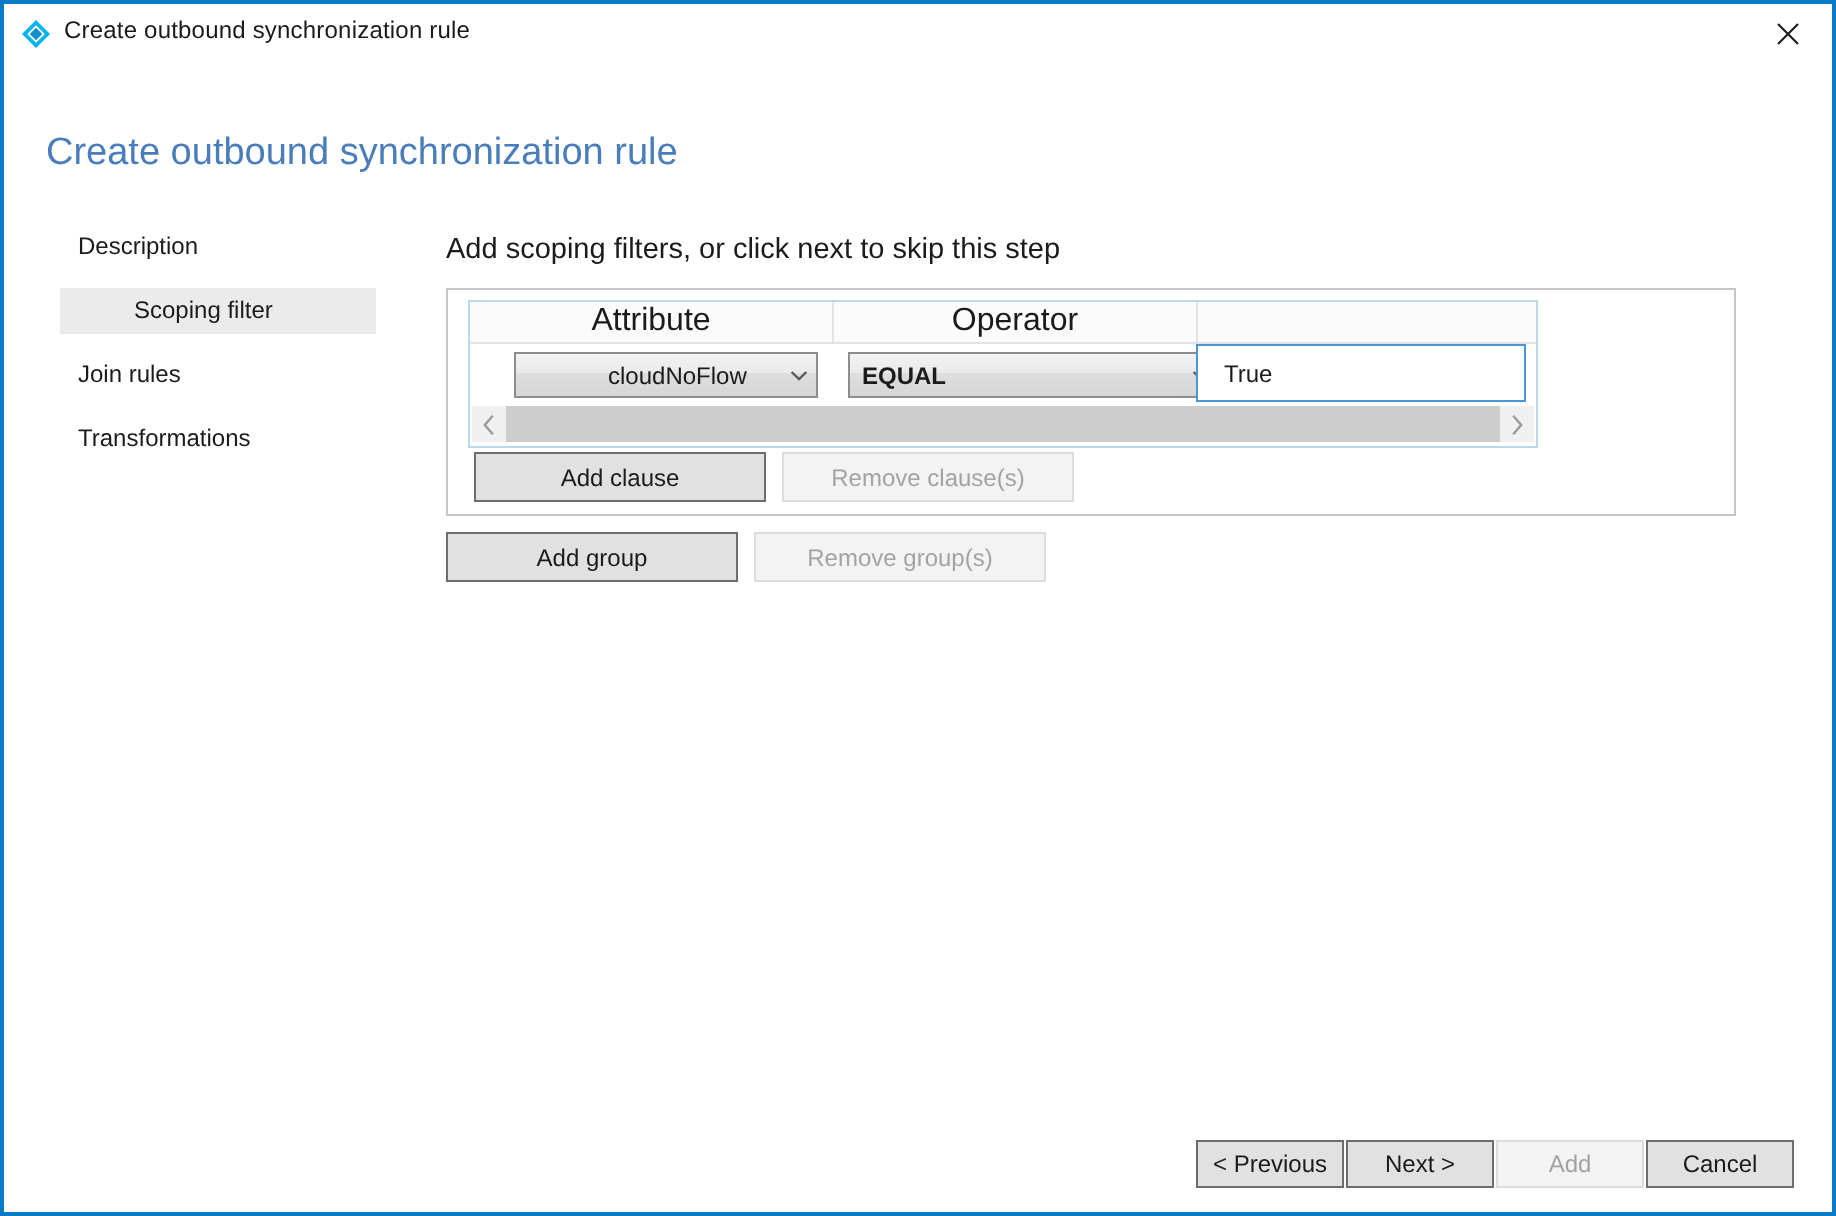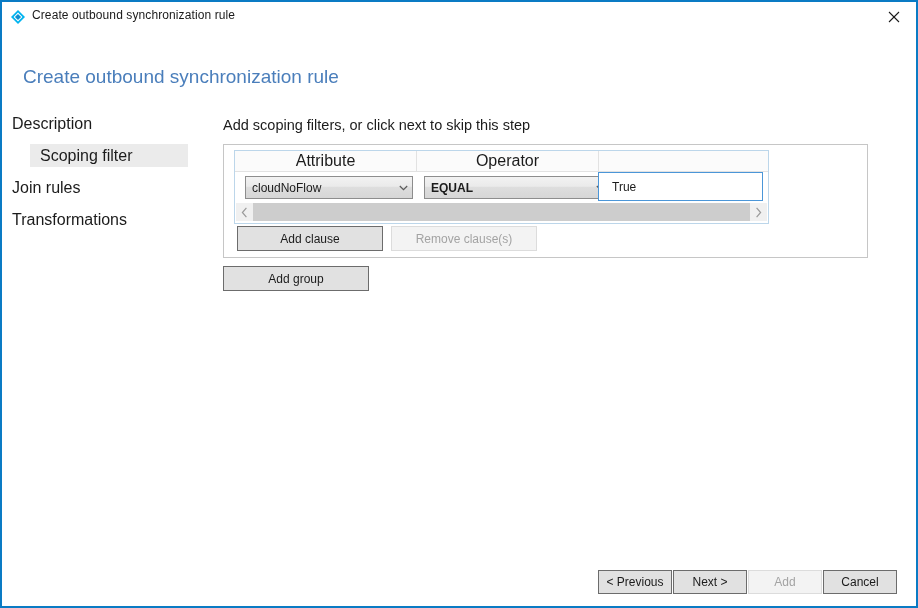--- a/index.html
+++ b/index.html
@@ -78,22 +78,22 @@
   
   .nav {
     position: absolute;
     left: 0px;
     top: 110px;
     width: 186px;
   }
   .nav-item {
     height: 23px;
     line-height: 23px;
-    padding-left: 10px;
-    font-size: 16px;
+    padding-left: 37px;
+    font-size: 12px;
     color: #1b1b1b;
     cursor: default;
     white-space: nowrap;
   }
   .nav-item.selected {
     background: #ebebeb;
     margin-left: 28px;
   }
   .nav-spacer { height: 9px; }
 
@@ -184,21 +184,21 @@
     flex: 1;
     white-space: nowrap;
     overflow: hidden;
   }
   .combo .combo-arrow {
     width: 18px;
     display: flex;
     align-items: center;
     justify-content: center;
   }
-  .combo.attr { left: 3px;   width: 168px; }
+  .combo.attr { left: 15px;   width: 152px; padding-left: 40px; }
   .combo.op   { left: 182px; width: 186px; font-weight: bold; }
 
   .value-input {
     position: absolute;
     left: 356px;
     top: -4px;
     width: 165px;
     height: 29px;
     box-sizing: border-box;
     border: 1px solid #4b96d8;
@@ -357,19 +357,20 @@
       <svg width="7" height="11" viewBox="0 0 7 11">
         <path d="M1.6 0.9 L5.6 5.5 L1.6 10.1" fill="none" stroke="#9a9a9a" stroke-width="1.2"></path>
       </svg>
     </div>
   </div>
 
   <div class="btn enabled btn-add-clause">Add clause</div>
   <div class="btn disabled btn-remove-clause">Remove clause(s)</div>
 
   <div class="btn enabled btn-add-group">Add group</div>
+  <div class="btn disabled btn-remove-group">Remove group(s)</div>
 
   <div class="btn enabled btn-previous">&lt; Previous</div>
   <div class="btn enabled btn-next">Next &gt;</div>
   <div class="btn disabled btn-add">Add</div>
   <div class="btn enabled btn-cancel">Cancel</div>
 
 </div>
 
 </body></html>

